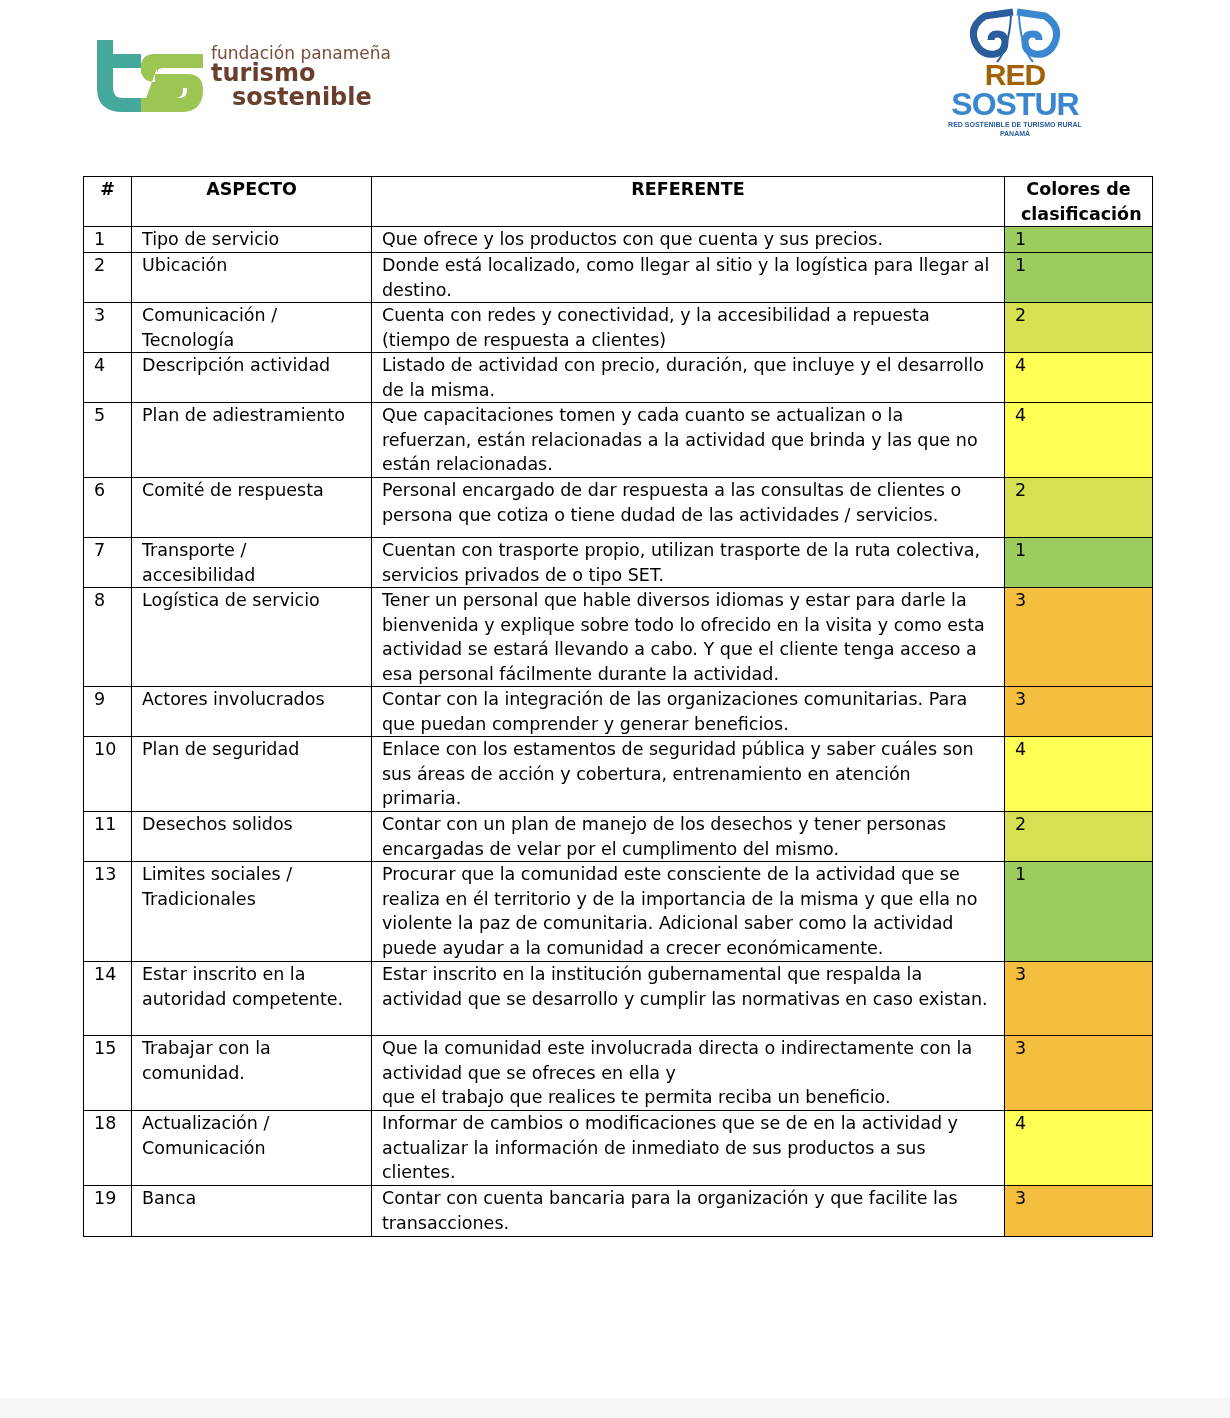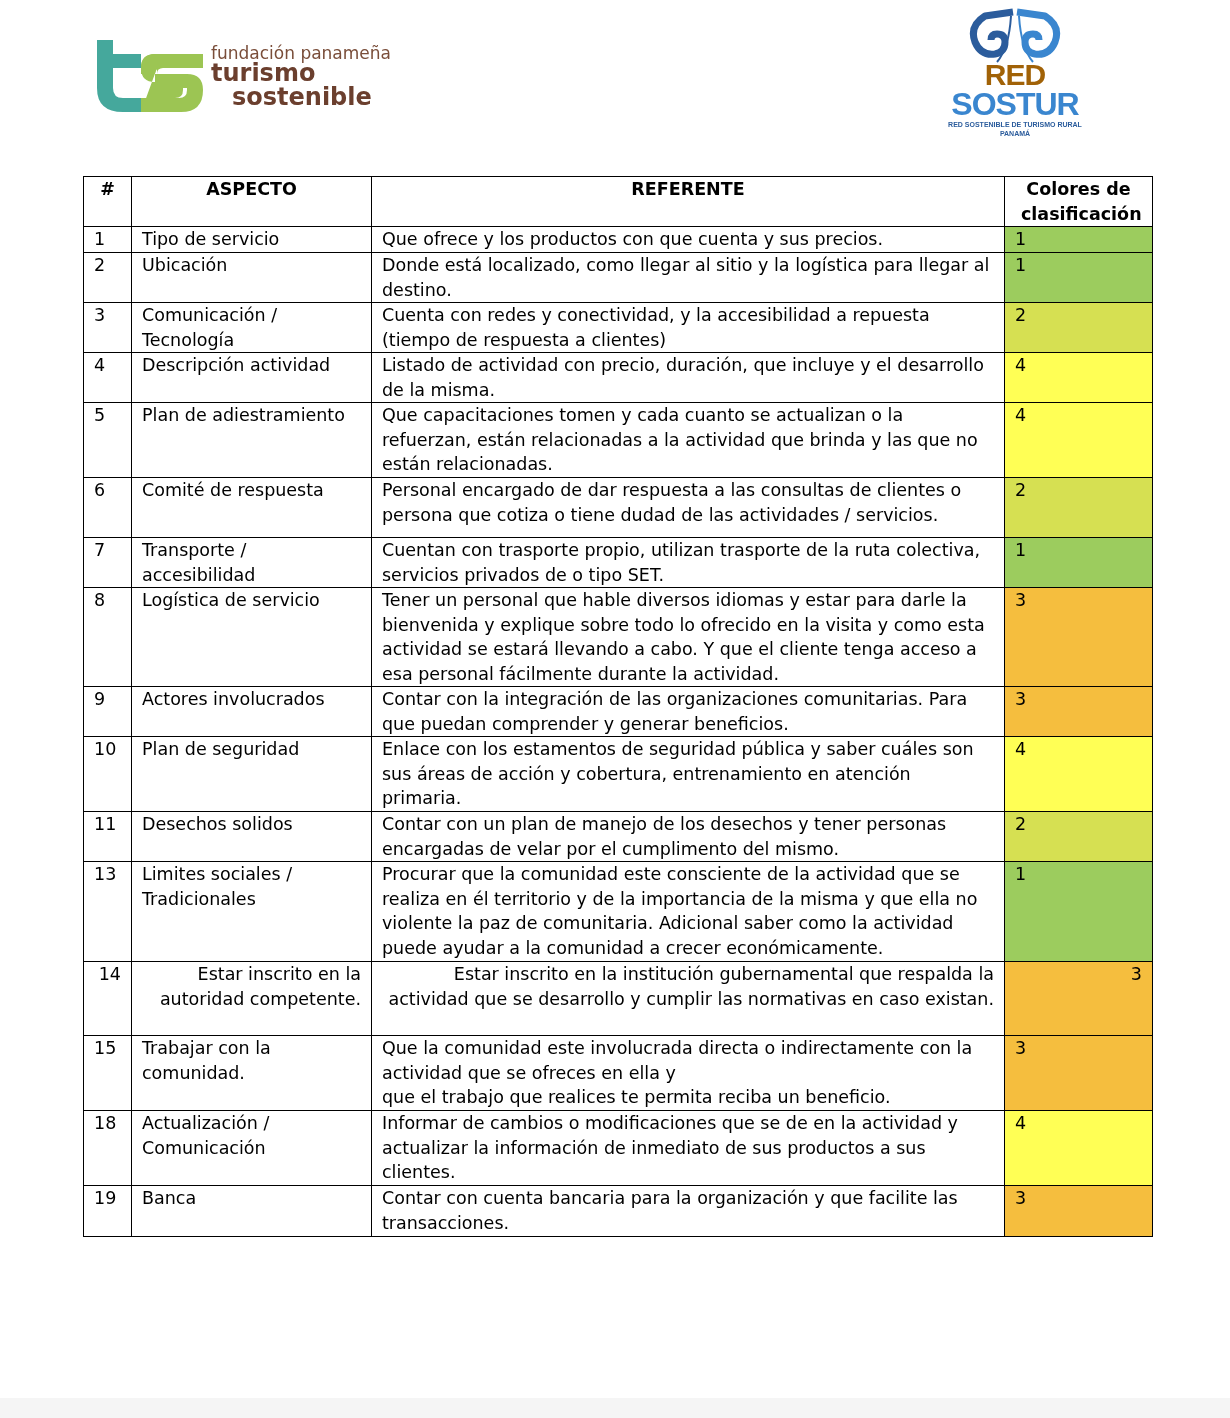--- a/index.html
+++ b/index.html
@@ -147,21 +147,21 @@
     <td>Desechos solidos</td>
     <td>Contar con un plan de manejo de los desechos y tener personas encargadas de velar por el cumplimento del mismo.</td>
     <td class="colour" style="background: rgb(214, 224, 82);">2</td>
   </tr>
       <tr style="height: 100px;">
     <td class="num">13</td>
     <td>Limites sociales / Tradicionales</td>
     <td>Procurar que la comunidad este consciente de la actividad que se realiza en él territorio y de la importancia de la misma y que ella no violente la paz de comunitaria. Adicional saber como la actividad puede ayudar a la comunidad a crecer económicamente.</td>
     <td class="colour" style="background: rgb(156, 204, 94);">1</td>
   </tr>
-      <tr style="height: 74px; text-align: right;">
+      <tr style="height: 74px;">
     <td class="num">14</td>
     <td>Estar inscrito en la autoridad competente.</td>
     <td>Estar inscrito en la institución gubernamental que respalda la actividad que se desarrollo y cumplir las normativas en caso existan.</td>
     <td class="colour" style="background: rgb(245, 190, 62);">3</td>
   </tr>
       <tr style="height: 75px;">
     <td class="num">15</td>
     <td>Trabajar con la comunidad.</td>
     <td>
           <div>Que la comunidad este involucrada directa o indirectamente con la actividad que se ofreces en ella y</div>

